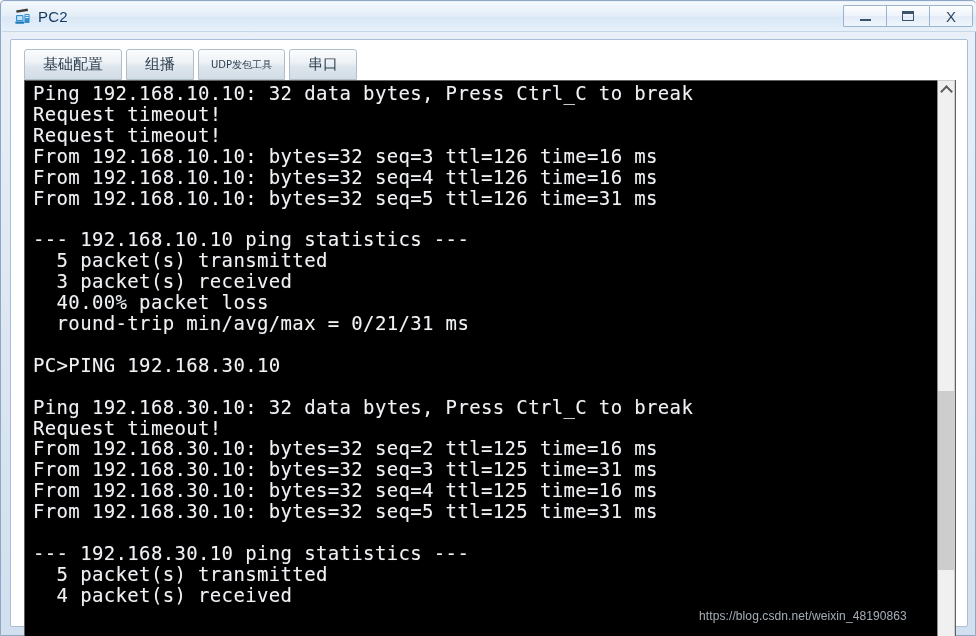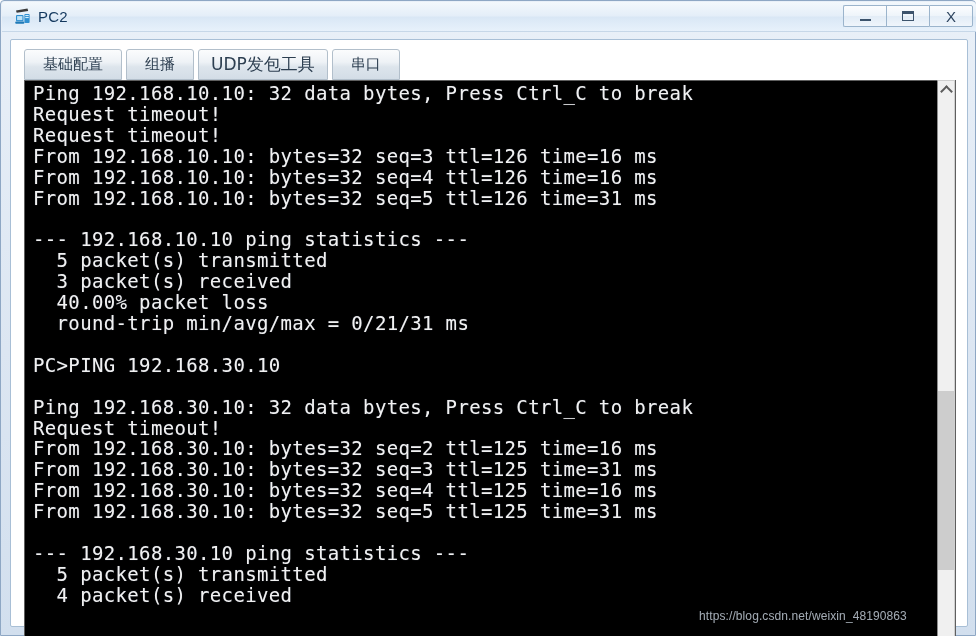--- a/index.html
+++ b/index.html
@@ -123,21 +123,21 @@
     border: 1px solid #b2bfcb;
     border-radius: 3px 3px 0 0;
     white-space: nowrap;
     font-family: "DejaVu Sans", "Liberation Sans", sans-serif;
   }
   .tab.active {
     background: linear-gradient(to bottom, #ffffff 0%, #fdfdfe 60%, #f7f9fb 100%);
     border-color: #b6c3cf;
     color: #36454f;
   }
-  .tab.t-udp { font-size: 17px; padding: 6px 12px; }
+  .tab.t-udp { font-size: 10px; padding: 6px 12px; }
 
   
   #terminal {
     position: absolute;
     left: 13px; top: 40px;
     width: 932px;
     height: 578px;
     box-sizing: border-box;
     background: #000000;
     border: 1px solid #5f5f5f;

